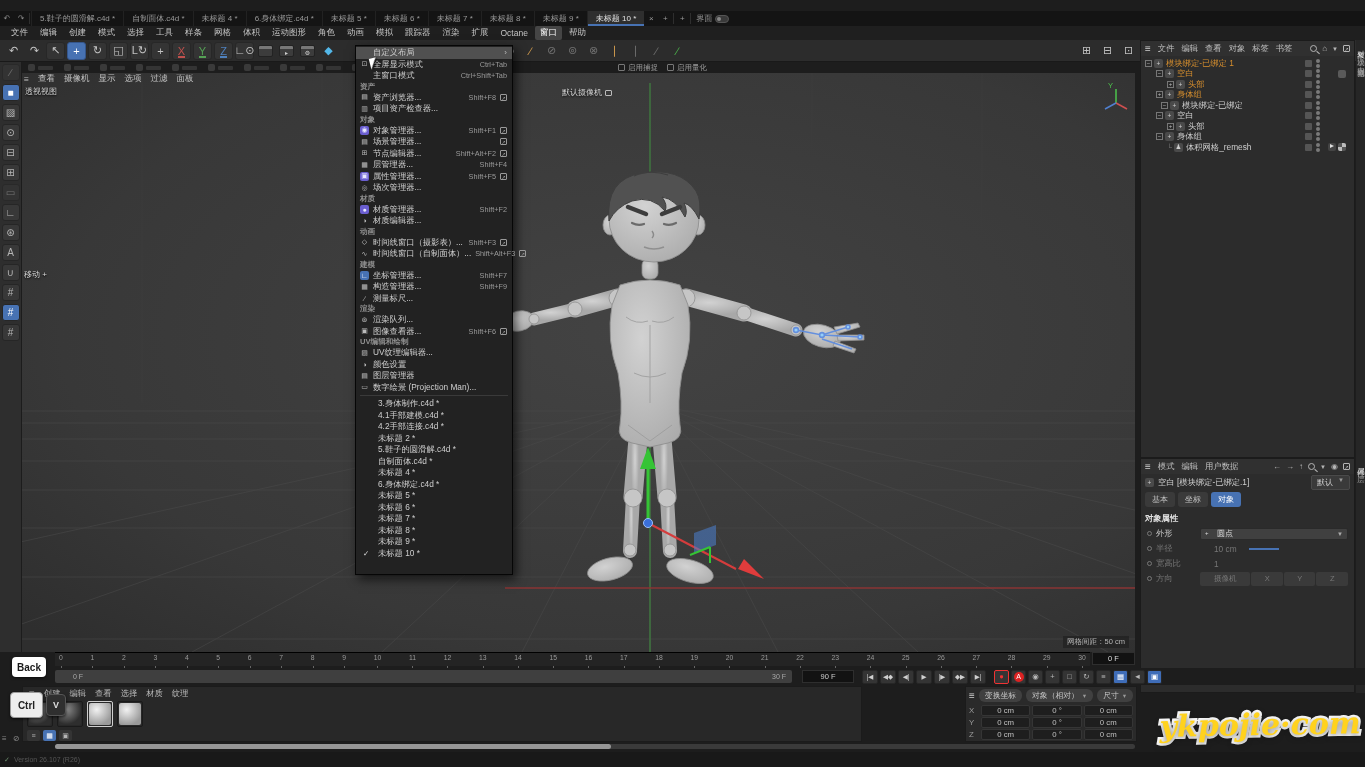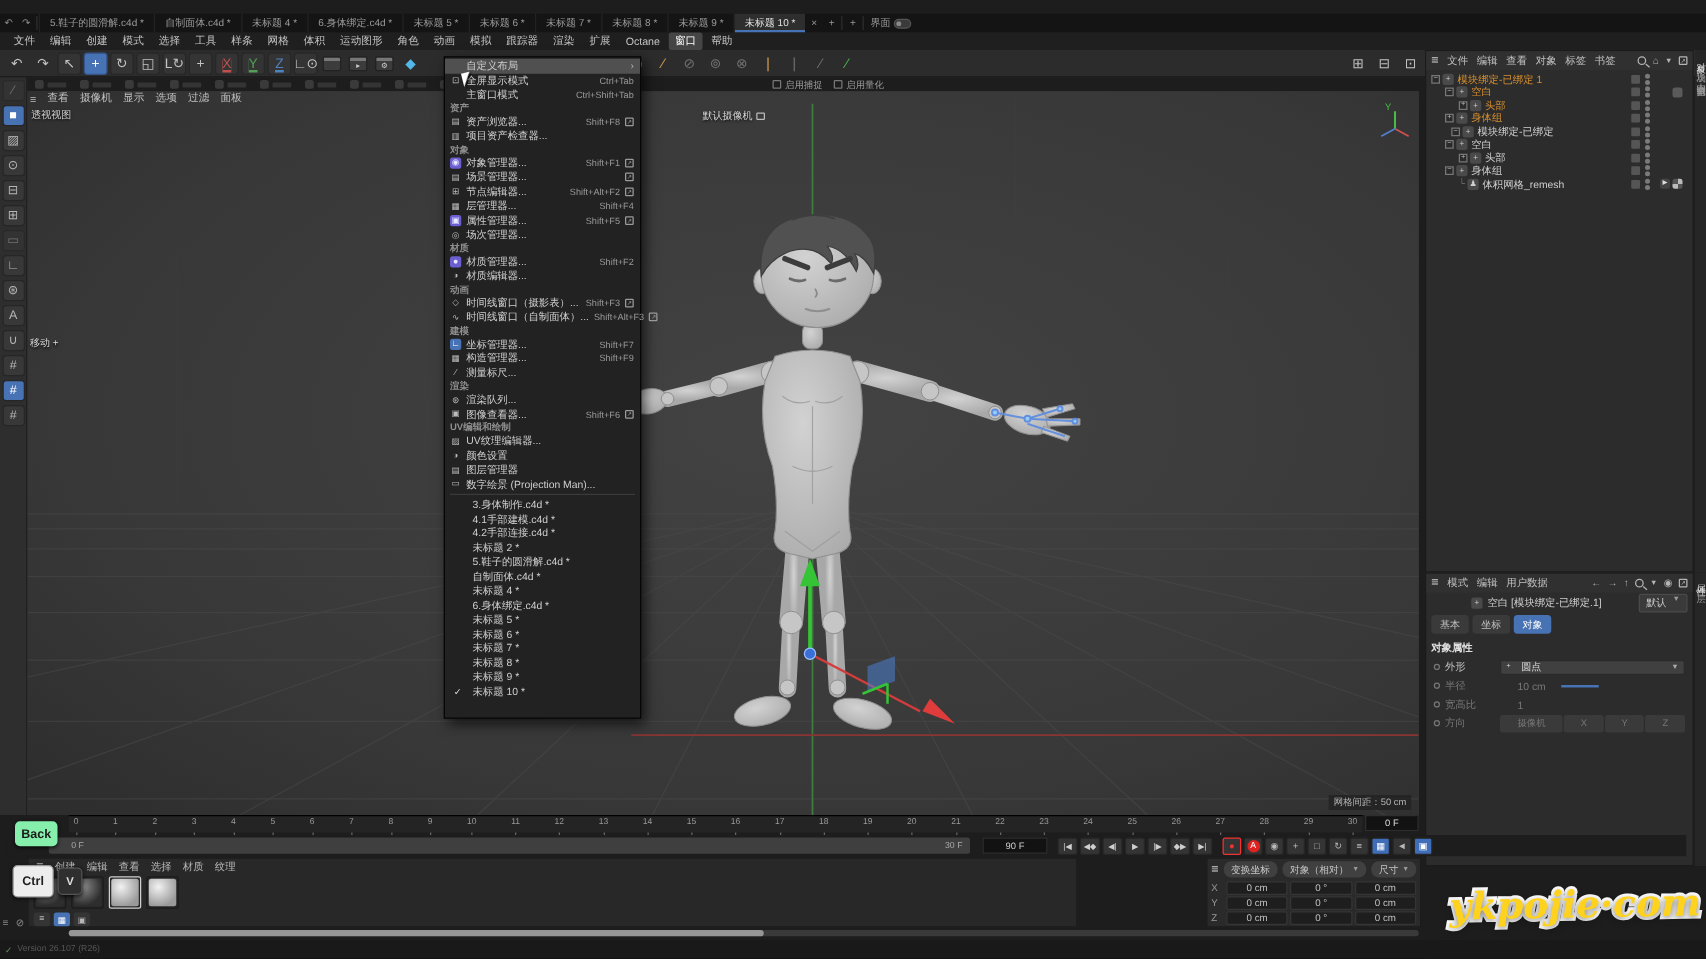--- a/index.html
+++ b/index.html
@@ -113,21 +113,21 @@
   .omtags { position:absolute; right:8px; display:flex; gap:2px; }
   .omtags .tag { width:8px; height:8px; border-radius:2px; background:#5a5a5a; }
   .omtags .tag.checker { background:conic-gradient(#bbb 25%, #555 0 50%, #bbb 0 75%, #555 0); }
   .omtags .tag.flag { background:#444; position:relative; }
   .omtags .tag.flag::after { content:""; position:absolute; left:2px; top:1px; border-left:4px solid #ddd; border-top:2px solid transparent; border-bottom:2px solid transparent; }
   .sidetabs { left:1356px; width:9px; background:#262626; display:flex; flex-direction:column; gap:6px; padding-top:4px; align-items:center; }
   .sidetabs span { writing-mode:vertical-rl; font-size:7.5px; color:#9a9a9a; letter-spacing:1px; }
   .sidetabs span.active { color:#e0e0e0; }
 
   .ampanel { left:1140px; top:458px; width:215px; height:235px; background:#2c2c2c; border:1px solid #1b1b1b; }
-  .amobj { display:flex; align-items:center; gap:4px; height:16px; padding:0 4px; font-size:8.3px; color:#cfcfcf;margin-left:32px; }
+  .amobj { display:flex; align-items:center; gap:4px; height:16px; padding:0 4px; font-size:8.3px; color:#cfcfcf; }
   .amobj .oicon { width:9px; height:9px; background:#4a4a4a; border-radius:2px; display:flex; align-items:center; justify-content:center; font-size:6.5px; }
   .preset { margin-left:auto; background:#3a3a3a; border:1px solid #4a4a4a; border-radius:2px; padding:1px 5px; font-size:8px; color:#ccc; display:flex; gap:5px; }
   .amtabs { display:flex; gap:3px; padding:2px 4px; }
   .amtab { padding:2px 7px; background:#3a3a3a; border-radius:3px; font-size:8px; color:#c0c0c0;text-align:center; }
   .amtab.active { background:#4772b3; color:#fff; }
   .amsection { padding:4px 4px 2px; font-size:8.3px; color:#e0e0e0; font-weight:bold; }
   .amrow { display:flex; align-items:center; height:15px; padding:0 6px; gap:4px; font-size:8.3px; }
   .amrow .rdot { width:5px; height:5px; border:1px solid #777; border-radius:50%; flex:0 0 5px; }
   .amrow .rlabel { width:40px; color:#c0c0c0; }
   .amrow.dis .rlabel, .amrow.dis .rval { color:#777; }
@@ -139,21 +139,21 @@
   .seg span { background:#3a3a3a; color:#777; text-align:center; font-size:7.5px; padding:2px 0; flex:1; border-radius:2px; }
   .seg span:first-child { flex:1.6; }
 
   
   .ruler { left:55px; top:652px; width:1035px; height:14px; background:#242424; border-top:1px solid #000;
            display:flex; justify-content:space-between; padding:1px 4px 0; }
   .tick { font-size:6.8px; color:#9a9a9a; text-align:center; position:relative; }
   .tick::after { content:""; position:absolute; left:50%; bottom:-3px; width:1px; height:3px; background:#666; }
   .curframe { left:1092px; top:652px; width:43px; height:13px; background:#121212; border:1px solid #2e2e2e;
               font-size:7.5px; color:#ddd; text-align:center; line-height:12px; }
-  .sliderrow { left:6px; top:668px; width:1343px; height:17px; background:#1d1d1d; display:flex; align-items:center; }
+  .sliderrow { left:22px; top:668px; width:1343px; height:17px; background:#1d1d1d; display:flex; align-items:center; }
   .track { margin-left:33px; width:737px; height:13px; background:#3f3f3f; border-radius:2px; position:relative;
            font-size:7px; color:#aaa; }
   .track .t0 { position:absolute; left:18px; top:3px; } .track .t1 { position:absolute; right:6px; top:3px; }
   .endfield { margin-left:10px; width:52px; height:13px; background:#121212; border:1px solid #2e2e2e;
               font-size:7.5px; color:#ccc; text-align:center; line-height:12px; }
   .transport { display:flex; gap:2px; margin-left:8px; }
   .pbtn { width:16px; height:14px; background:#343434; border:1px solid #262626; border-radius:2px;
           color:#cfcfcf; font-size:6.5px; display:flex; align-items:center; justify-content:center; }
   .keying { display:flex; gap:2px; margin-left:8px; }
   .kbtn { width:15px; height:14px; background:#343434; border:1px solid #262626; border-radius:2px;
@@ -191,21 +191,21 @@
                -webkit-text-stroke:5px #fff; paint-order:stroke fill; text-shadow:0 2px 6px #0008;
                font-family:"DejaVu Serif",serif; transform:rotate(-1deg); }
 
   .hscroll { left:55px; top:744px; width:1080px; height:5px; background:#3a3a3a; border-radius:3px; }
   .hthumb { position:absolute; left:0; top:0; width:556px; height:5px; background:#969696; border-radius:3px; }
   .statusbar { left:0; top:752px; width:1365px; height:15px; background:#191919; display:flex; align-items:center;
                padding-left:4px; font-size:7px; color:#565656; }
   .blicons { left:2px; top:734px; display:flex; gap:6px; color:#8a8a8a; font-size:8px; }
 
   
-  .backbtn { left:12px; top:657px; width:34px; height:20px; background:#86efac; color:#191919; border-radius:4px;
+  .backbtn { left:12px; top:657px; width:34px; height:20px; background:#ffffff; color:#191919; border-radius:4px;
              font-size:10px; font-weight:bold; display:flex; align-items:center; justify-content:center;
              box-shadow:0 1px 3px #000a; z-index:40; }
   .keycap { top:692px; height:26px; border-radius:4px; display:flex; align-items:center; justify-content:center;
             font-weight:bold; z-index:40; box-shadow:0 1px 3px #000a; }
   .keycap.ctrl { left:10px; width:33px; background:#ededed; color:#222; border:1px solid #9a9a9a; font-size:10px; }
   .keycap.vkey { left:46px; width:20px; height:22px; top:694px; background:#2f2f2f; color:#ddd; border:1px solid #555; font-size:9px; }
   .cursor { left:370px; top:58px; z-index:60; width:0; height:0; border-left:7px solid #fff; border-bottom:11px solid transparent;
             border-top:0 solid transparent; filter:drop-shadow(1px 1px 1px #000); transform:rotate(-14deg); }
 </style>
 </head>

